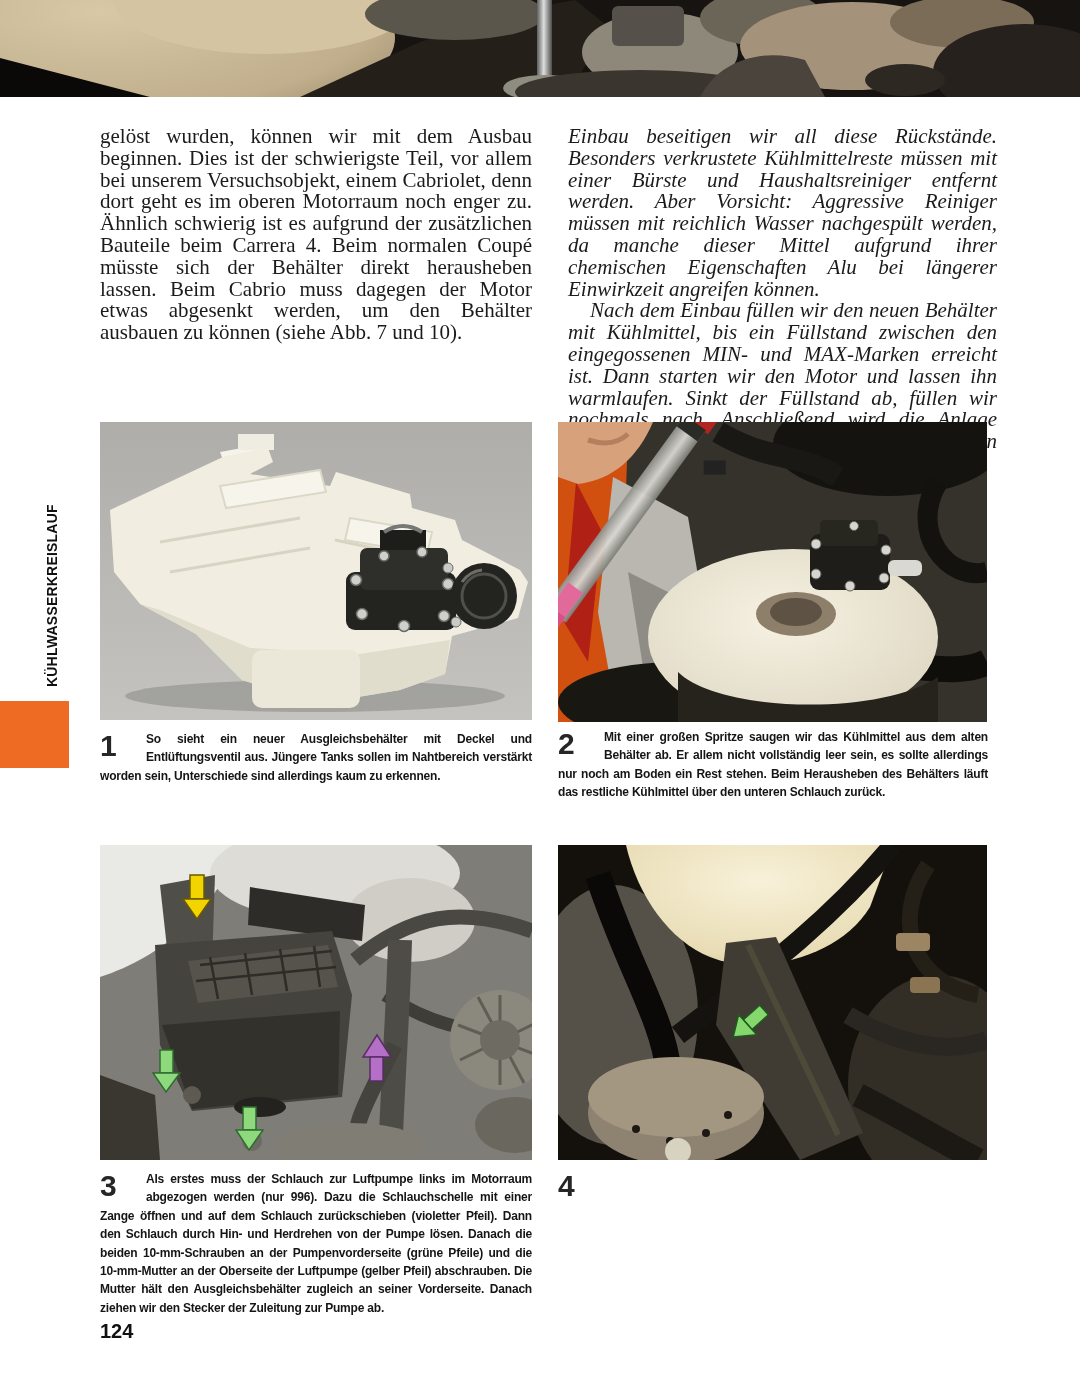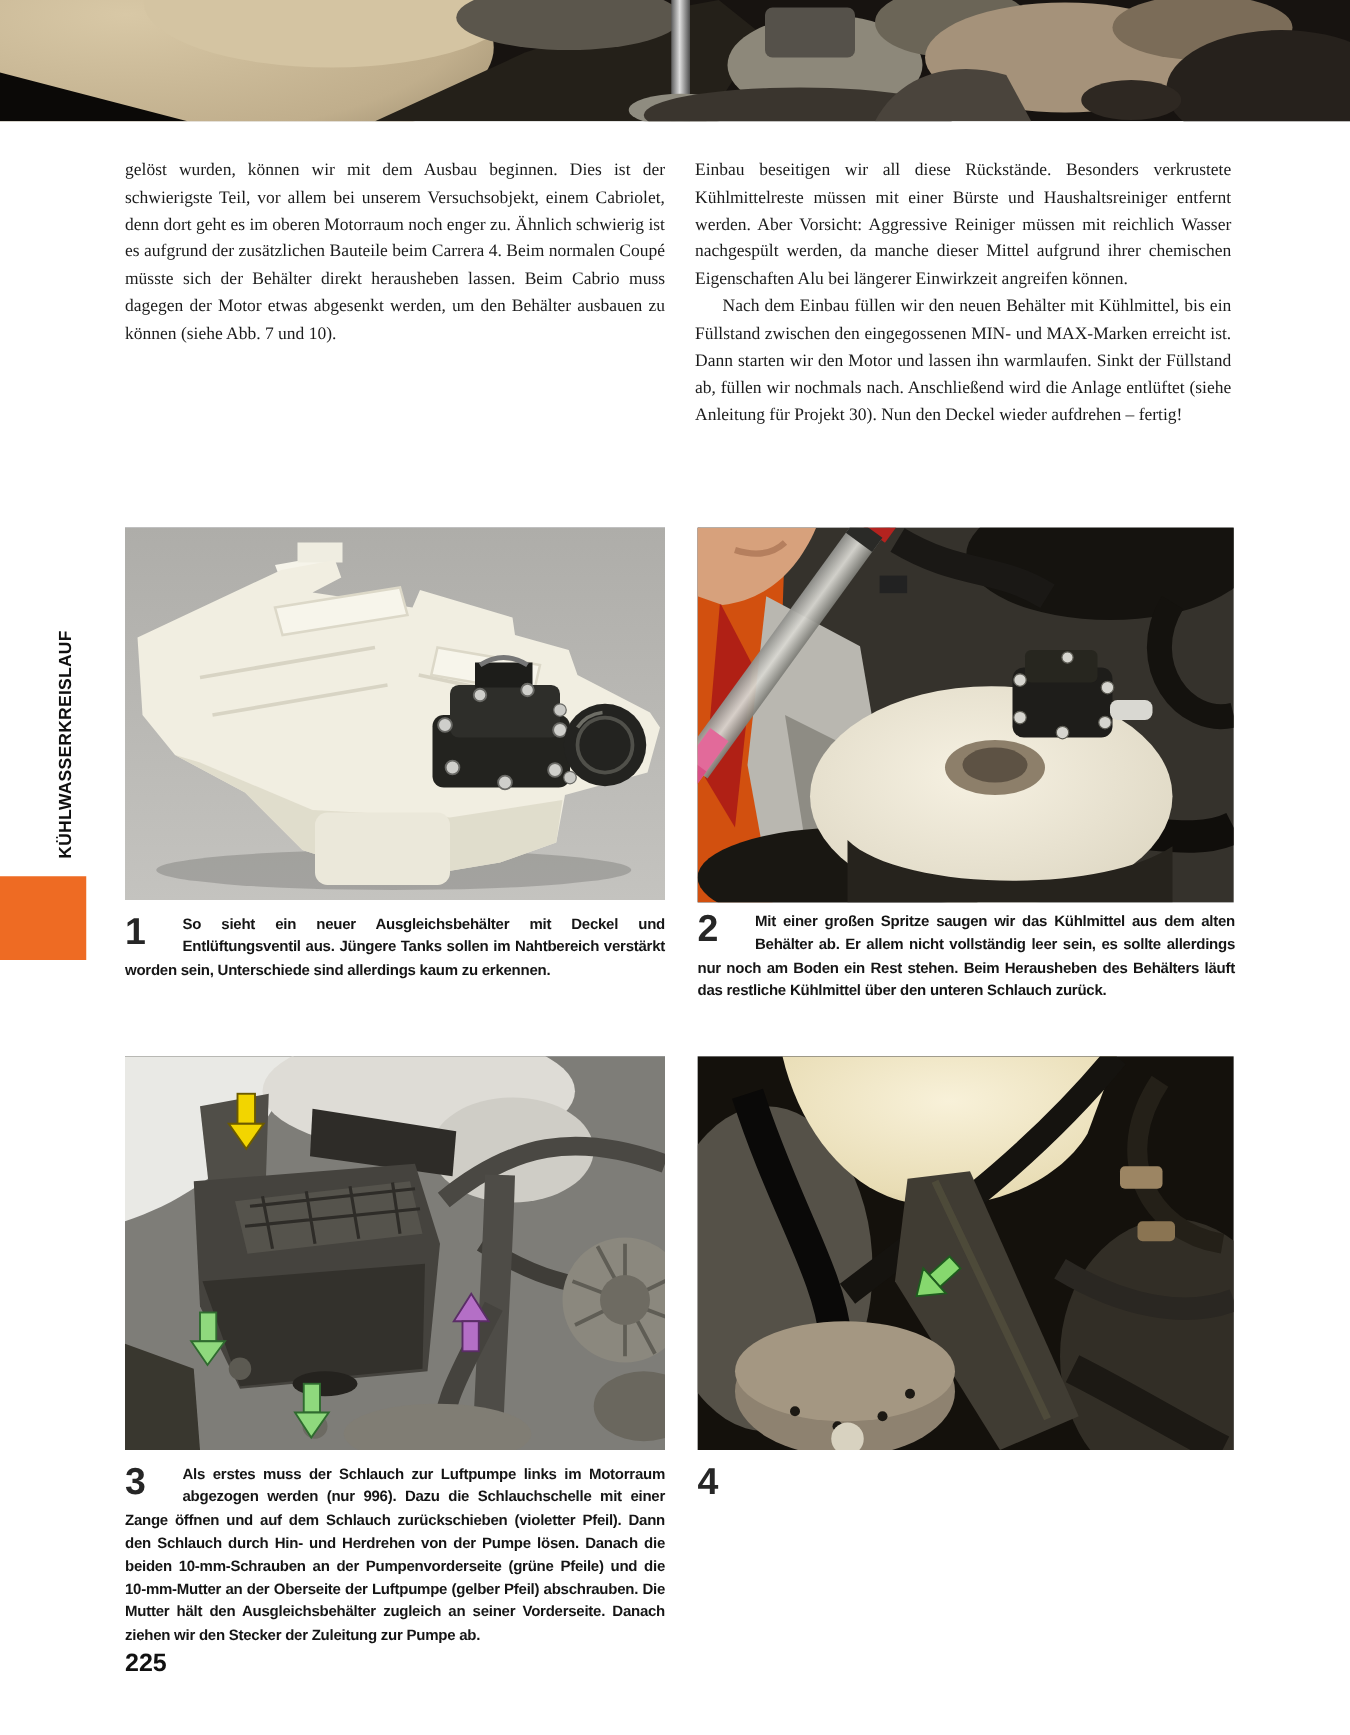--- a/index.html
+++ b/index.html
@@ -8,21 +8,21 @@
   .abs{position:absolute;}
   
   .header-photo{left:0;top:0;width:1080px;height:97px;overflow:hidden;}
   
   .side-label{left:44px;top:517px;height:170px;width:24px;
     writing-mode:vertical-rl;transform:rotate(180deg);
     font-family:"Liberation Sans",sans-serif;font-weight:bold;
     font-size:14px;letter-spacing:.2px;color:#101010;white-space:nowrap;}
   .accent-square{left:0;top:701px;width:69px;height:67px;}
   
-  .bodytext{font-size:14px;line-height:21.8px;text-align:justify;
+  .bodytext{font-size:21px;line-height:21.8px;text-align:justify;
     color:#1b1b1b;hyphens:auto;-webkit-hyphens:auto;}
   .bodytext p{margin:0;}
   .bodytext p.indent{text-indent:22px;}
   
   .photo{overflow:hidden;background:#888;}
   .photo svg{display:block;}
   
   .caption{font-family:"Liberation Sans",sans-serif;font-weight:bold;
     font-size:12px;line-height:18.4px;color:#151515;text-align:justify;
     letter-spacing:-0.2px;}
@@ -67,21 +67,21 @@
     <ellipse cx="905" cy="80" rx="40" ry="16" fill="#2e2822"></ellipse>
   </svg>
 </div>
 
 <div class="abs side-label">KÜHLWASSERKREISLAUF</div>
 <div class="abs accent-square" style="background-color: rgb(238, 107, 35);"></div>
 
 <div class="abs bodytext" style="left:100px;top:126px;width:432px;">
   <p>gelöst wurden, können wir mit dem Ausbau beginnen. Dies ist der schwierigste Teil, vor allem bei unserem Versuchsobjekt, einem Cabriolet, denn dort geht es im oberen Motorraum noch enger zu. Ähnlich schwierig ist es aufgrund der zusätzlichen Bauteile beim Carrera 4. Beim normalen Coupé müsste sich der Behälter direkt herausheben lassen. Beim Cabrio muss dagegen der Motor etwas abgesenkt werden, um den Behälter ausbauen zu können (siehe Abb. 7 und 10).</p>
 </div>
-<div class="abs bodytext" style="left:556px;top:126px;width:429px;">
+<div class="abs bodytext" style="left:568px;top:126px;width:429px;font-style:italic;">
   <p>Einbau beseitigen wir all diese Rückstände. Besonders verkrustete Kühlmittelreste müssen mit einer Bürste und Haushaltsreiniger entfernt werden. Aber Vorsicht: Aggressive Reiniger müssen mit reichlich Wasser nachgespült werden, da manche dieser Mittel aufgrund ihrer chemischen Eigenschaften Alu bei längerer Einwirkzeit angreifen können.</p>
   <p class="indent">Nach dem Einbau füllen wir den neuen Behälter mit Kühlmittel, bis ein Füllstand zwischen den eingegossenen MIN- und MAX-Marken erreicht ist. Dann starten wir den Motor und lassen ihn warmlaufen. Sinkt der Füllstand ab, füllen wir nochmals nach. Anschließend wird die Anlage entlüftet (siehe Anleitung für Projekt 30). Nun den Deckel wieder aufdrehen – fertig!</p>
 </div>
 
 <div class="abs photo" style="left:100px;top:422px;width:432px;height:298px;">
   <svg width="432" height="298" viewBox="0 0 432 298">
     <defs>
       <linearGradient id="p1bg" x1="0" y1="0" x2="0" y2="1">
         <stop offset="0" stop-color="#aeada9"></stop>
           <stop offset="1" stop-color="#c4c3bf"></stop>
@@ -300,13 +300,13 @@
 
 <div class="abs caption" style="left:100px;top:1170px;width:432px;">
   <span class="cap-num">3</span>
   <span>Als erstes muss der Schlauch zur Luftpumpe links im Motorraum abgezogen werden (nur 996). Dazu die Schlauchschelle mit einer Zange öffnen und auf dem Schlauch zurückschieben (violetter Pfeil). Dann den Schlauch durch Hin- und Herdrehen von der Pumpe lösen. Danach die beiden 10-mm-Schrauben an der Pumpenvorderseite (grüne Pfeile) und die 10-mm-Mutter an der Oberseite der Luftpumpe (gelber Pfeil) abschrauben. Die Mutter hält den Ausgleichsbehälter zugleich an seiner Vorderseite. Danach ziehen wir den Stecker der Zuleitung zur Pumpe ab.</span>
 </div>
 
 <div class="abs caption" style="left:558px;top:1170px;width:430px;">
   <span class="cap-num">4</span>
 </div>
 
-<div class="abs page-num" style="left:100px;top:1320px;">225</div>
+<div class="abs page-num" style="left:100px;top:1320px;">124</div>
 
 </body></html>

